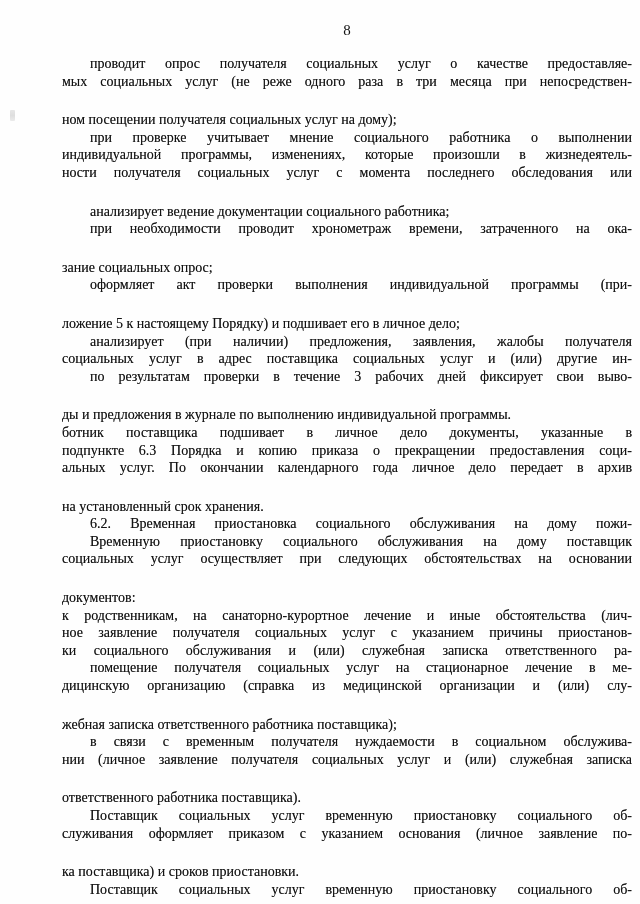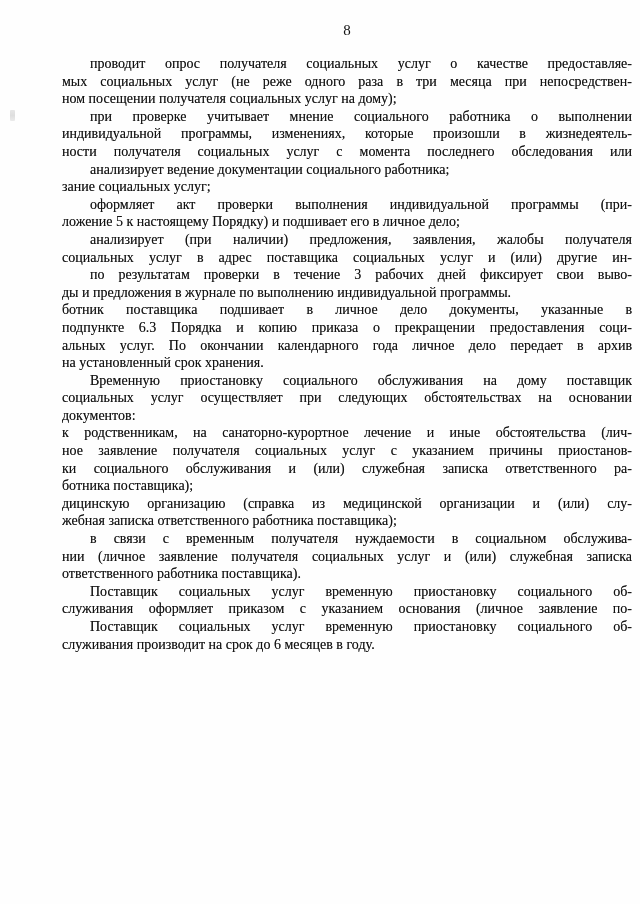--- a/index.html
+++ b/index.html
@@ -40,20 +40,21 @@
     text-align: justify;
     text-align-last: justify;
     white-space: normal;
     text-shadow: 0 0 0.4px rgba(20,20,20,0.55);
   }
   .line.first {
     text-indent: 28px;
   }
   .line.last {
     text-align-last: left;
+    margin-top: 21px;
   }
   .speck {
     position: absolute;
     left: 10px;
     top: 110px;
     width: 5px;
     height: 11px;
     background: linear-gradient(to bottom, rgba(120,120,120,0.18) 0%, rgba(140,140,140,0.28) 50%, rgba(120,120,120,0.14) 100%);
     border-radius: 1px;
   }
@@ -65,41 +66,44 @@
   <div class="speck"></div>
   <div class="page-number">8</div>
   <div class="body-text">
       <div class="line first">проводит опрос получателя социальных услуг о качестве предоставляе-</div>
       <div class="line">мых социальных услуг (не реже одного раза в три месяца при непосредствен-</div>
       <div class="line last">ном посещении получателя социальных услуг на дому);</div>
       <div class="line first">при проверке учитывает мнение социального работника о выполнении</div>
       <div class="line">индивидуальной программы, изменениях, которые произошли в жизнедеятель-</div>
       <div class="line">ности получателя социальных услуг с момента последнего обследования или</div>
       <div class="line first last">анализирует ведение документации социального работника;</div>
-      <div class="line last">зание социальных услуг;</div>
+      <div class="line first">при необходимости проводит хронометраж времени, затраченного на ока-</div>
+      <div class="line last">зание социальных опрос;</div>
       <div class="line first">оформляет акт проверки выполнения индивидуальной программы (при-</div>
       <div class="line last">ложение 5 к настоящему Порядку) и подшивает его в личное дело;</div>
       <div class="line first">анализирует (при наличии) предложения, заявления, жалобы получателя</div>
       <div class="line">социальных услуг в адрес поставщика социальных услуг и (или) другие ин-</div>
       <div class="line first">по результатам проверки в течение 3 рабочих дней фиксирует свои выво-</div>
       <div class="line last">ды и предложения в журнале по выполнению индивидуальной программы.</div>
       <div class="line">ботник поставщика подшивает в личное дело документы, указанные в</div>
       <div class="line">подпункте 6.3 Порядка и копию приказа о прекращении предоставления соци-</div>
       <div class="line">альных услуг. По окончании календарного года личное дело передает в архив</div>
       <div class="line last">на установленный срок хранения.</div>
+      <div class="line first">6.2. Временная приостановка социального обслуживания на дому пожи-</div>
       <div class="line first">Временную приостановку социального обслуживания на дому поставщик</div>
       <div class="line">социальных услуг осуществляет при следующих обстоятельствах на основании</div>
       <div class="line last">документов:</div>
       <div class="line">к родственникам, на санаторно-курортное лечение и иные обстоятельства (лич-</div>
       <div class="line">ное заявление получателя социальных услуг с указанием причины приостанов-</div>
       <div class="line">ки социального обслуживания и (или) служебная записка ответственного ра-</div>
-      <div class="line last">ботника поставщика);</div>
+      <div class="line first">помещение получателя социальных услуг на стационарное лечение в ме-</div>
       <div class="line">дицинскую организацию (справка из медицинской организации и (или) слу-</div>
       <div class="line last">жебная записка ответственного работника поставщика);</div>
       <div class="line first">в связи с временным получателя нуждаемости в социальном обслужива-</div>
       <div class="line">нии (личное заявление получателя социальных услуг и (или) служебная записка</div>
       <div class="line last">ответственного работника поставщика).</div>
       <div class="line first">Поставщик социальных услуг временную приостановку социального об-</div>
       <div class="line">служивания оформляет приказом с указанием основания (личное заявление по-</div>
+      <div class="line last">ка поставщика) и сроков приостановки.</div>
       <div class="line first">Поставщик социальных услуг временную приостановку социального об-</div>
       <div class="line last">служивания производит на срок до 6 месяцев в году.</div>
     </div>
 </div>
 
 </body></html>

